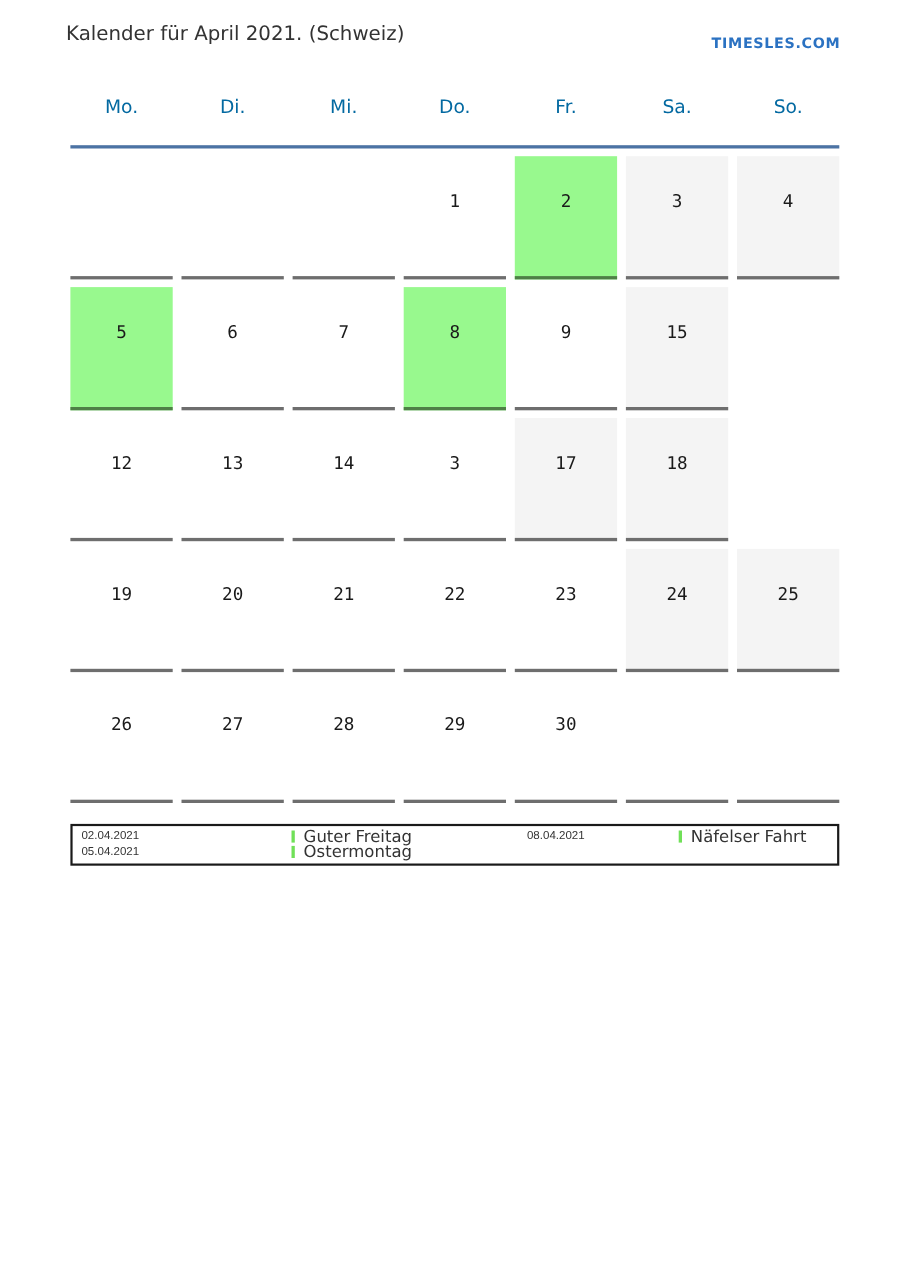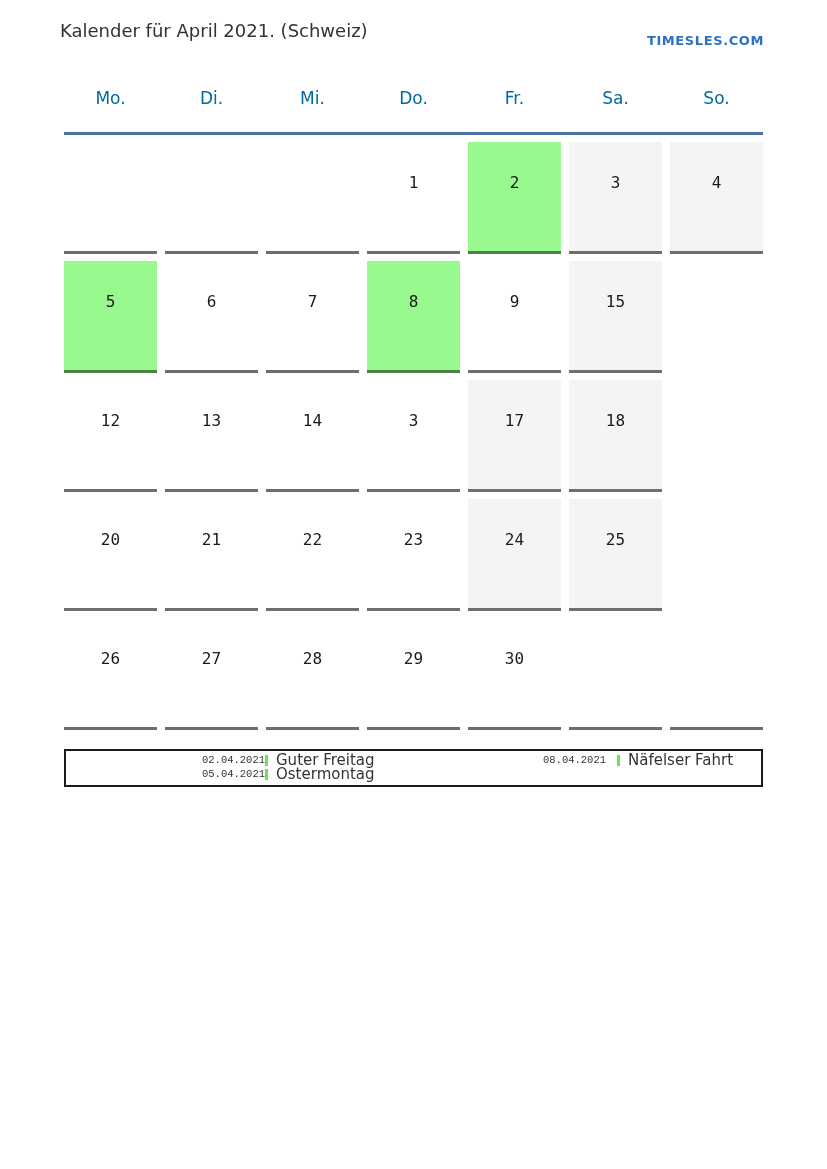--- a/index.html
+++ b/index.html
@@ -55,22 +55,22 @@
     margin: 19px 64px 0 64px; width: 699px; height: 38px;
     border: 2px solid #1a1a1a;
     display: flex; align-items: flex-start;
     padding: 3px 0 0 8px;
   }
   .lg-col1 { width: 191px; }
   .lg-col2 { width: 214px; }
   .lg-col3 { width: 127px; }
   .lg-col4 { flex: 1; margin-left: 11px; }
   .legend-date {
-    font-family: Liberation Mono, monospace;
-    font-size: 10.5px; line-height: 13.5px; color: #333; text-align: right;
+    font-family: Liberation Sans, sans-serif;
+    font-size: 10.5px; line-height: 13.5px; color: #333;
   }
   .lg-item { display: flex; align-items: center; line-height: 13.5px; }
   .legend-bar {
     display: inline-block; width: 3px; height: 11px;
     background: var(--legend_marker_green, #70e058);
     margin-right: 8px; flex: 0 0 auto;
   }
   .legend-label { font-size: 15px; color: #333; }
 </style>
 </head>
@@ -154,20 +154,23 @@
     <div class="cell weekend">
         <span class="day-number">17</span>
       </div>
     <div class="cell weekend">
         <span class="day-number">18</span>
       </div>
   </div>
 
   <div class="week-row">
     <div class="cell normal">
+        <span class="day-number">19</span>
+      </div>
+    <div class="cell normal">
         <span class="day-number">20</span>
       </div>
     <div class="cell normal">
         <span class="day-number">21</span>
       </div>
     <div class="cell normal">
         <span class="day-number">22</span>
       </div>
     <div class="cell normal">
         <span class="day-number">23</span>

